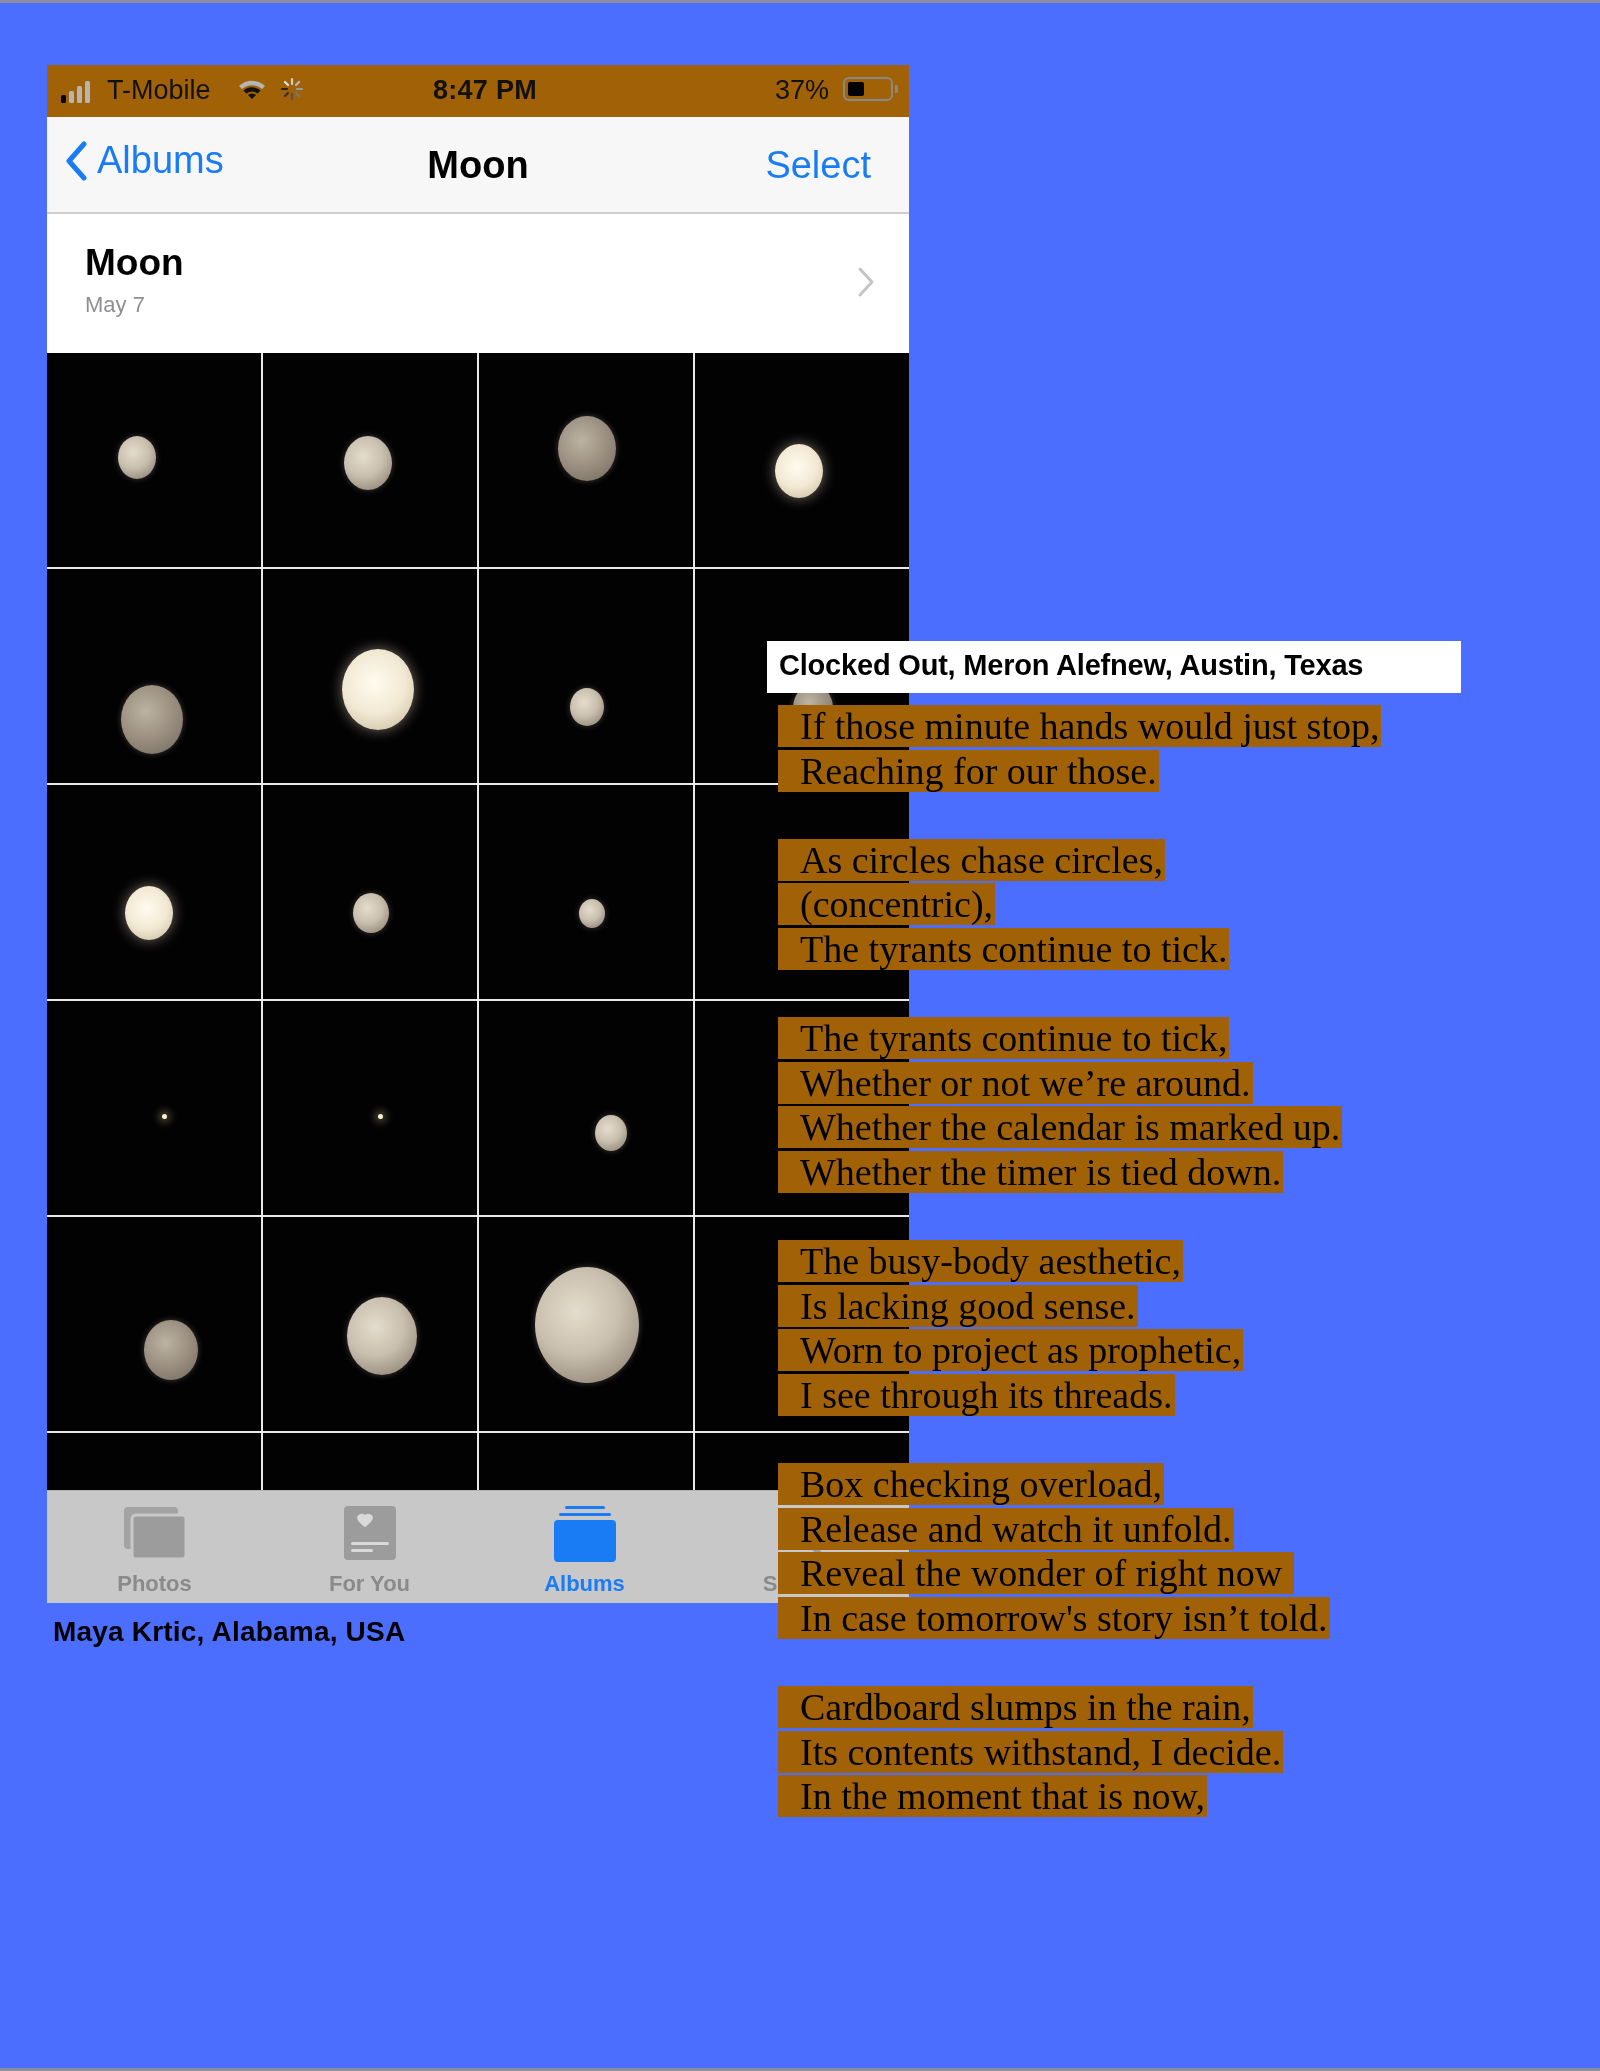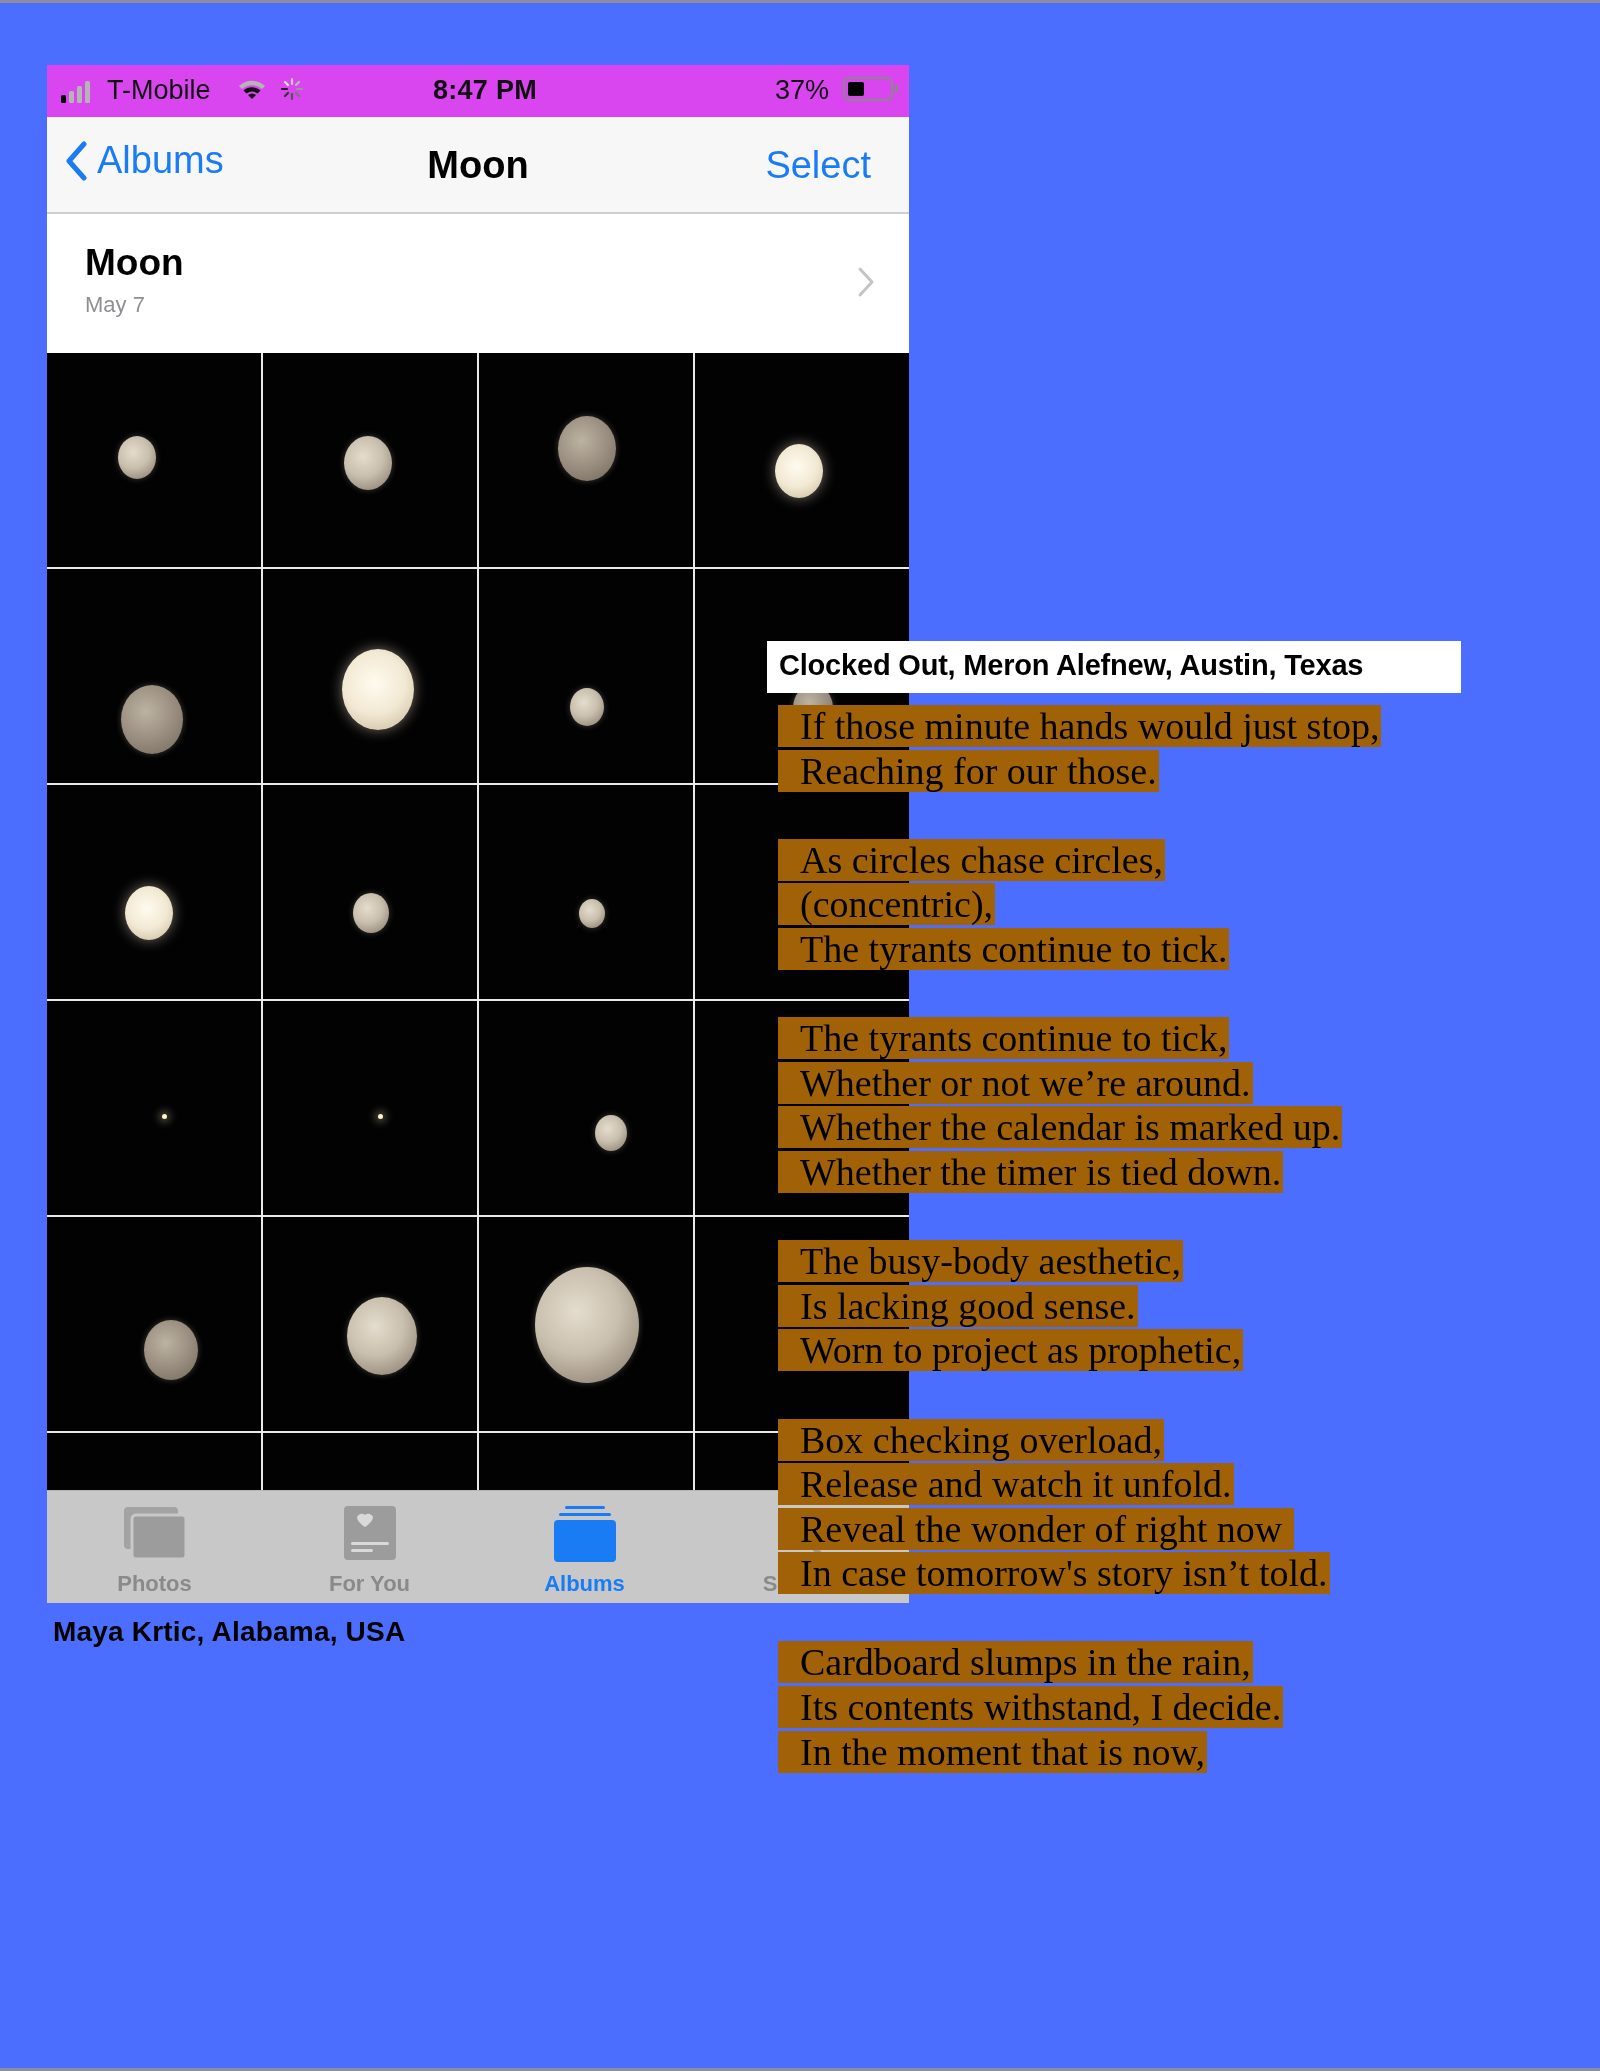--- a/index.html
+++ b/index.html
@@ -1,21 +1,21 @@
 <!DOCTYPE html>
 <html><head>
 <meta charset="utf-8">
 <style>
   html, body { margin:0; padding:0; }
   body { width:1600px; height:2071px; position:relative; overflow:hidden; background:#4c6eff; font-family:"Liberation Sans", sans-serif; }
   .edge-top { position:absolute; left:0; top:0; width:1600px; height:3px; background:#8a8e9e; }
   .edge-bottom { position:absolute; left:0; bottom:0; width:1600px; height:3px; background:#8a8e9e; }
 
   .phone { position:absolute; left:47px; top:65px; width:862px; height:1538px; overflow:hidden; background:#000; }
-  .statusbar { position:absolute; left:0; top:0; width:862px; height:52px; background:#d946ef; }
+  .statusbar { position:absolute; left:0; top:0; width:862px; height:52px; background:#a16207; }
   .sb-signal { position:absolute; left:14px; top:16px; display:flex; align-items:flex-end; gap:3px; height:22px; }
   .sb-signal span { display:block; width:5px; border-radius:1.5px; background:#b5b5b5; }
   .sb-signal span.on { background:#000; }
   .sb-carrier { position:absolute; left:60px; top:10px; font-size:27px; color:#111; }
   .sb-wifi { position:absolute; left:190px; top:12px; }
   .sb-activity { position:absolute; left:233px; top:12px; }
   .sb-time { position:absolute; left:0; width:862px; top:10px; text-align:center; font-size:27px; color:#111; font-weight:bold; letter-spacing:0.3px; padding-left:13px; }
   .sb-time span { position:relative; left:-6px; }
   .sb-battery-pct { position:absolute; right:80px; top:10px; font-size:27px; color:#111; }
   .sb-battery { position:absolute; right:16px; top:12px; width:50px; height:24px; border:2px solid #888; border-radius:6px; box-sizing:border-box; }
@@ -221,20 +221,21 @@
     <div class="line"><span>The tyrants continue to tick.</span></div>
     <div class="line"></div>
     <div class="line"><span>The tyrants continue to tick,</span></div>
     <div class="line"><span>Whether or not we’re around.</span></div>
     <div class="line"><span>Whether the calendar is marked up.</span></div>
     <div class="line"><span>Whether the timer is tied down.</span></div>
     <div class="line"></div>
     <div class="line"><span>The busy-body aesthetic,</span></div>
     <div class="line"><span>Is lacking good sense.</span></div>
     <div class="line"><span>Worn to project as prophetic,</span></div>
+    <div class="line"><span>I see through its threads.</span></div>
     <div class="line"></div>
     <div class="line"><span>Box checking overload,</span></div>
     <div class="line"><span>Release and watch it unfold.</span></div>
     <div class="line"><span>Reveal the wonder of right now </span></div>
     <div class="line"><span>In case tomorrow's story isn’t told.</span></div>
     <div class="line"></div>
     <div class="line"><span>Cardboard slumps in the rain,</span></div>
     <div class="line"><span>Its contents withstand, I decide.</span></div>
     <div class="line"><span>In the moment that is now,</span></div>
   </div>

